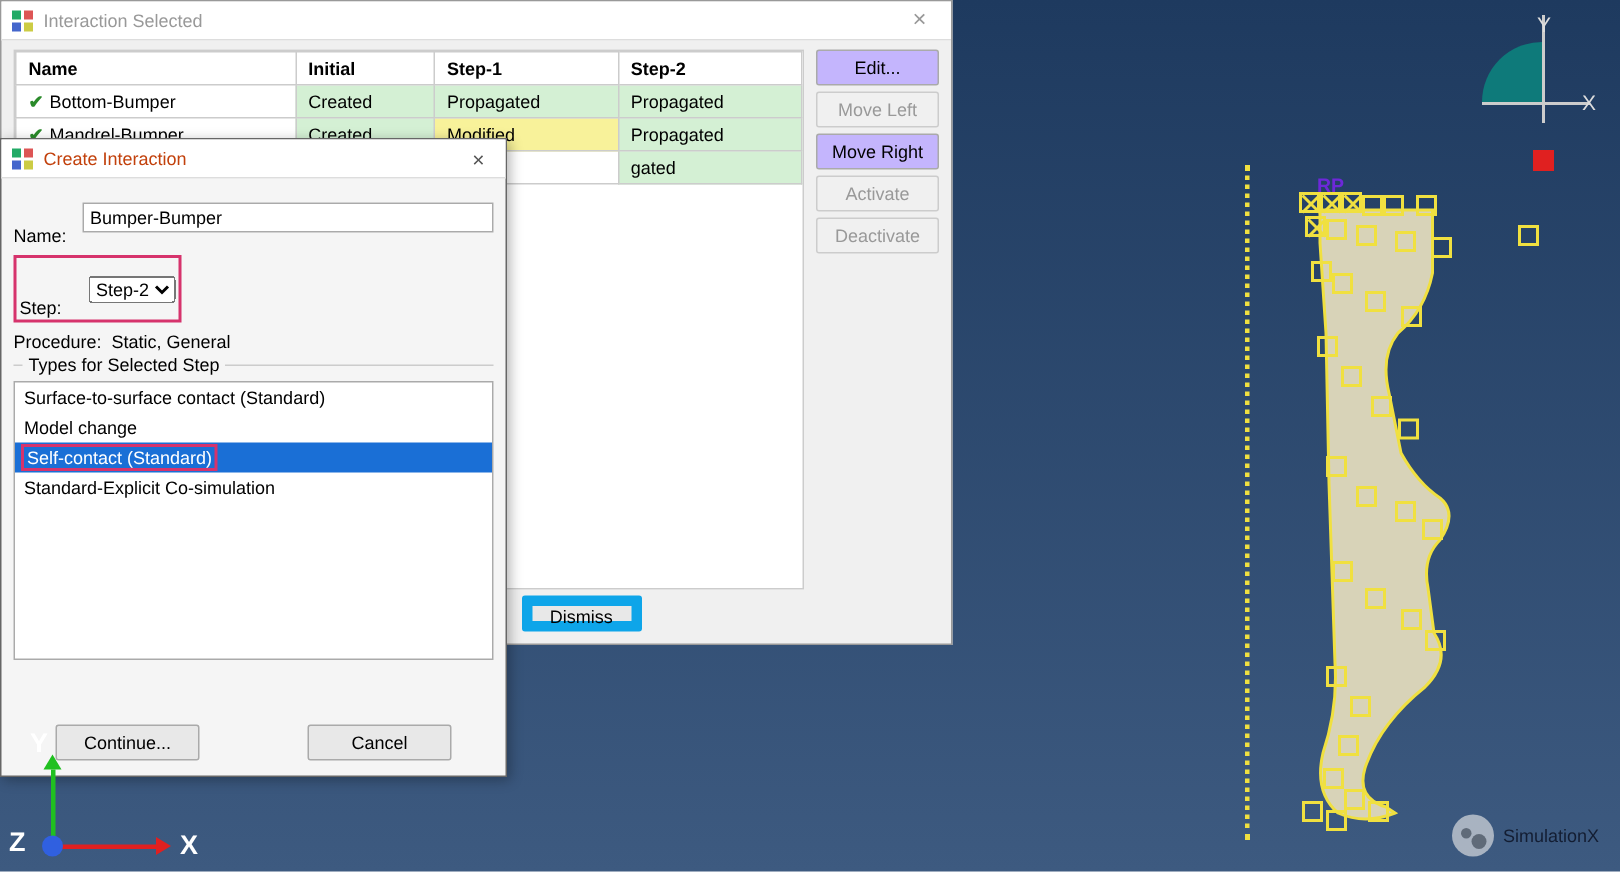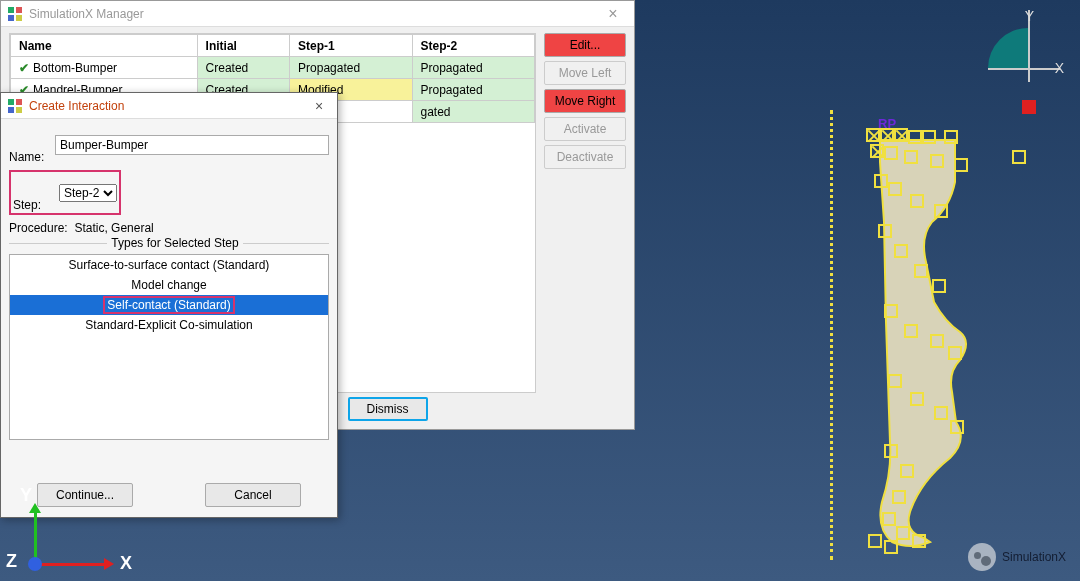--- a/index.html
+++ b/index.html
@@ -16,40 +16,40 @@
   table.mgr { border-collapse: collapse; width: 100%; }
   table.mgr th, table.mgr td { border: 1px solid #ccc; padding: 3px 8px; text-align: left; height: 22px; margin-left: 28px; }
   table.mgr th { background: #fff; font-weight: bold; }
   .check { color: #2a8a2a; font-weight: bold; margin-right: 4px; }
   td.created { background: #d4f0d4; }
   td.propagated { background: #d4f0d4; }
   td.modified { background: #f8f29a; }
   td.partial { background: #d4f0d4; }
   
   .mgr-sidebuttons { width: 82px; display: flex; flex-direction: column; gap: 4px; }
-  .mgr-sidebuttons button { height: 24px; background: #ef4444; border: 1px solid #aaa; border-radius: 2px; cursor: pointer; }
+  .mgr-sidebuttons button { height: 24px; background: #c4b5fd; border: 1px solid #aaa; border-radius: 2px; cursor: pointer; }
   .mgr-sidebuttons button:disabled, .mgr-sidebuttons button.disabled { color: #999; background: #f0f0f0; border-color: #ccc; }
   
   .mgr-bottom { position: absolute; bottom: 8px; left: 0; width: 100%; display: flex; justify-content: center; gap: 60px; }
-  .mgr-bottom button { width: 80px; height: 24px; background: #e8e8e8; border: 2px solid #0ea5e9; border-radius: 2px; }
+  .mgr-bottom button { width: 80px; height: 24px; background: #e8e8e8; border: 7px solid #0ea5e9; border-radius: 2px; }
   
   
   .create-dialog { position: absolute; top: 92px; left: 0; width: 338px; height: 426px; background: #f5f5f5; border: 1px solid #666; box-shadow: 2px 2px 8px rgba(0,0,0,0.3); }
   .create-titlebar { height: 26px; display: flex; align-items: center; padding: 0 6px; background: #fff; border-bottom: 1px solid #ddd; }
   .create-titlebar .icon { width: 16px; height: 16px; margin-right: 6px; display:inline-block; }
   .create-titlebar .title { flex: 1; color: #c2410c; }
   .create-titlebar .close { width: 24px; text-align: center; color: #555; font-size: 14px; }
   .create-body { padding: 6px 8px; }
   .row { display: flex; align-items: center; margin-bottom: 6px; gap: 4px; }
   .row label { min-width: 42px; margin-top: 25px; }
   .row input[type=text] { flex: 1; height: 20px; border: 1px solid #aaa; padding: 0 4px; background:#fff; }
   .step-select-outer { display:inline-flex; align-items:center; border: 2px solid #d6336c; padding:1px 2px; gap:4px;}
   .proc { margin: 4px 0 8px 0; }
   .types-legend { position: relative; top: -8px; left: 6px; background: #f5f5f5; padding: 0 4px; display:inline-block; }
-  .types-group-wrap { border-top: 1px solid #ccc; margin-top: 1px; padding-top:0;text-align:center; }
+  .types-group-wrap { border-top: 1px solid #ccc; margin-top: 1px; padding-top:0; }
   .types-list { background: #fff; border: 1px solid #aaa; height: 186px; overflow:auto; margin-top:-4px; }
   .types-list .item { padding: 3px 6px; cursor: pointer; }
   .types-list .item.selected { background: #1a6fd6; color: #fff; }
   .types-list .item.selected .hl { border: 2px solid #d6336c; padding: 0 2px; display:inline-block; margin:-2px;}
   .create-bottom { position: absolute; bottom: 10px; left: 0; width: 100%; display:flex; justify-content: space-around; }
   .create-bottom button { width: 96px; height: 24px; background: #e8e8e8; border: 1px solid #aaa; border-radius:2px; }
   
   
   .triad-bl { position: absolute; left: 16px; bottom: 18px; }
   .triad-bl .x-axis { position: absolute; width: 70px; height: 3px; background: #e02020; left: 18px; top: 0; }
@@ -91,21 +91,21 @@
 <div class="mgr-window">
   <div class="mgr-titlebar">
     <span class="icon abq-icon">
       <svg viewBox="0 0 16 16">
           <rect x="1" y="1" width="6" height="6" fill="#2a6"></rect>
           <rect x="9" y="1" width="6" height="6" fill="#d55"></rect>
           <rect x="1" y="9" width="6" height="6" fill="#46c"></rect>
           <rect x="9" y="9" width="6" height="6" fill="#cc4"></rect>
         </svg>
     </span>
-    <span class="title">SimulationX Manager</span>
+    <span class="title">Interaction Selected</span>
     <span class="close">×</span>
   </div>
   <div class="mgr-body">
     <div class="mgr-table-wrap">
       <table class="mgr">
         <thead>
             <tr>
           <th>Name</th>
           <th>Initial</th>
           <th>Step-1</th>

